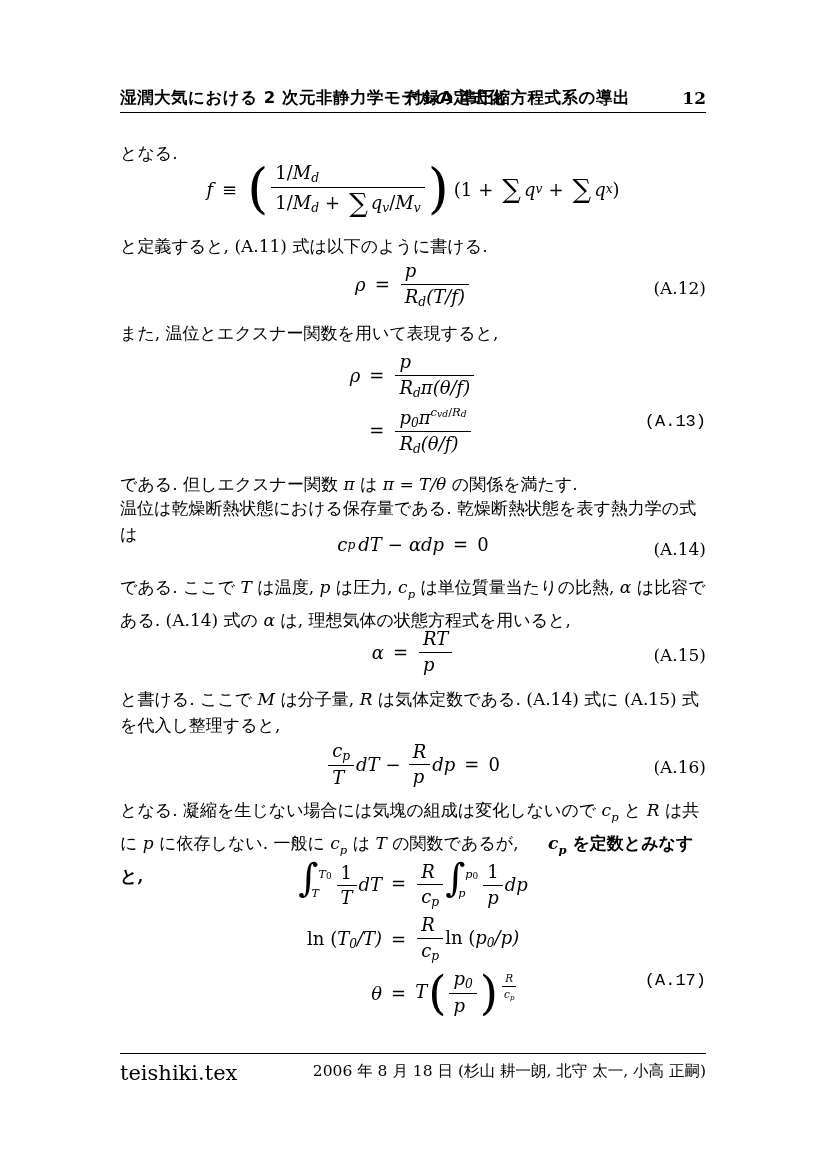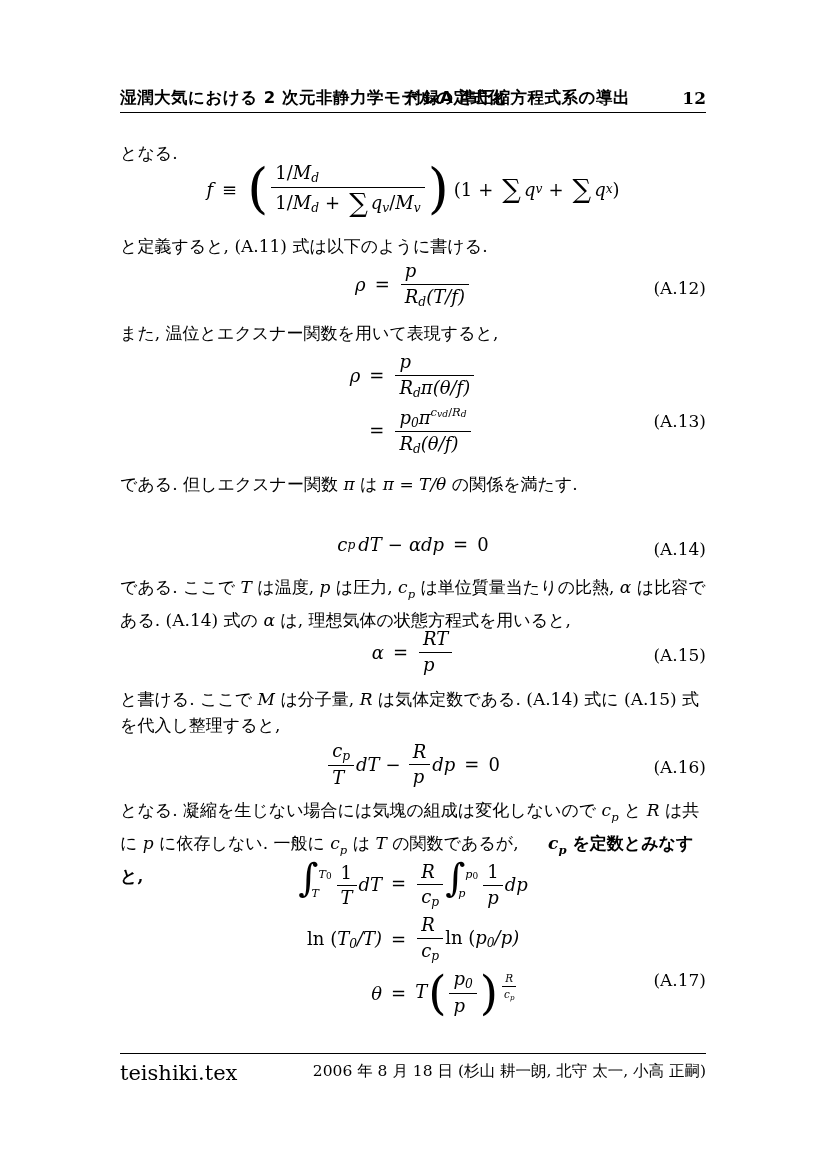--- a/index.html
+++ b/index.html
@@ -26,21 +26,21 @@
   .mi  { font-style:italic; font-family:"DejaVu Serif","Liberation Serif",serif; }
   .mo  { font-style:normal; }
   .sb  { font-size:68%; font-style:italic; vertical-align:-20%; }
   .bold { font-weight:700;margin-left:24px; }
   
   .eq { position:absolute; left:120px; width:586px; font-size:18px; }
   .eqrow { display:flex; justify-content:center; align-items:center; }
   .rel   { margin:0 9px; font-style:normal; }
   .binop { margin:0 6px; font-style:normal; }
   .tag   { position:absolute; right:0; top:50%; transform:translateY(-50%); font-size:17px; font-style:normal; }
-  .tag-low { top:auto; bottom:14px; transform:none; }
+  .tag-low { top:auto; bottom:14px; transform:none;font-family:Liberation Mono, monospace; }
   .frac { display:inline-block; vertical-align:middle; text-align:left; margin:0 2px; }
   .fnum { display:block; padding:0 4px 2px; line-height:1.15; }
   .fden { display:block; border-top:1px solid #000; padding:2px 4px 0; line-height:1.15; }
   .sum  { font-style:normal; font-size:145%; line-height:1; vertical-align:-12%; margin:0 3px; }
   .bigp { font-style:normal; font-weight:400; vertical-align:middle; line-height:0.9; font-size:300%; margin:0 1px; }
   .bigp-sm { font-size:260%; }
   
   .atab { display:table; margin:0 auto; }
   .arow { display:table-row; }
   .arow > span { display:table-cell; vertical-align:middle; padding:3px 0; }
@@ -129,20 +129,21 @@
         <span class="al"></span>
         <span class="am">=</span>
         <span class="ar"><span class="frac"><span class="fnum"><span class="mi">p</span><span class="sb mo">0</span><span class="mi">π</span><span class="sp"><span class="mi">c</span><span class="ssb mi">vd</span><span class="mo">/</span><span class="mi">R</span><span class="ssb mi">d</span></span></span><span class="fden"><span class="mi">R</span><span class="sb">d</span><span class="mi">(θ/f)</span></span></span></span>
       </div>
     </div>
     <span class="tag tag-low">(A.13)</span>
   </div>
 
   <p class="para" style="top:471px"><span>である. 但しエクスナー関数 </span><span class="mi">π</span><span> は </span><span class="mi">π = T/θ</span><span> の関係を満たす.</span></p>
 
+  <p class="para" style="top:495px"><span>温位は乾燥断熱状態における保存量である. 乾燥断熱状態を表す熱力学の式は</span></p>
 
   <div class="eq" style="top:534px;height:30px">
     <div class="eqrow">
       <span class="mi">c</span>
         <span class="sb">p</span>
         <span class="mi dvar">dT</span>
       <span class="binop">−</span>
       <span class="mi">α</span>
         <span class="mi">dp</span>
       <span class="rel">=</span>

